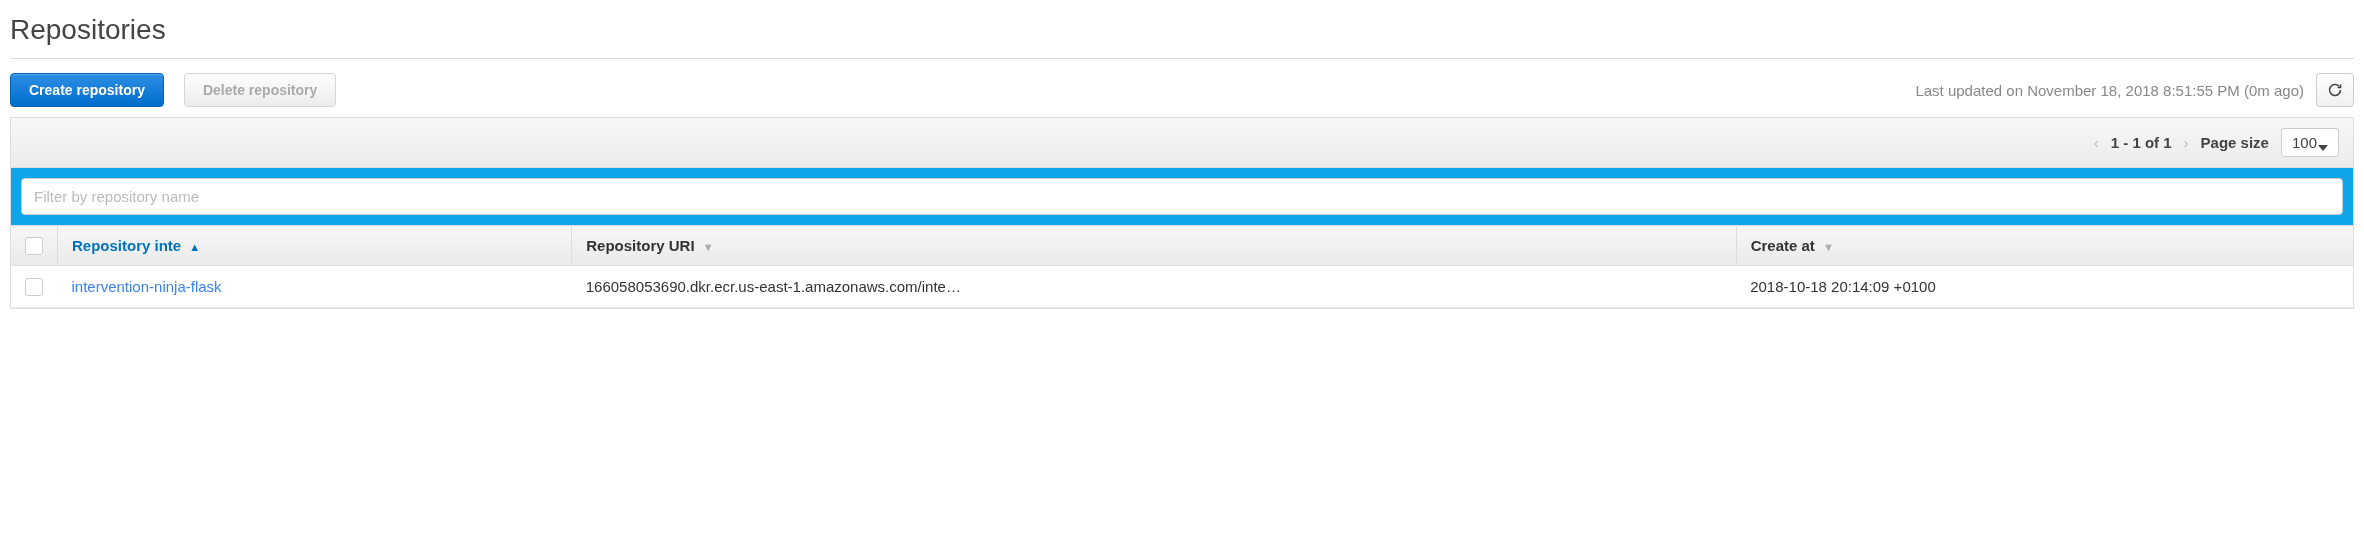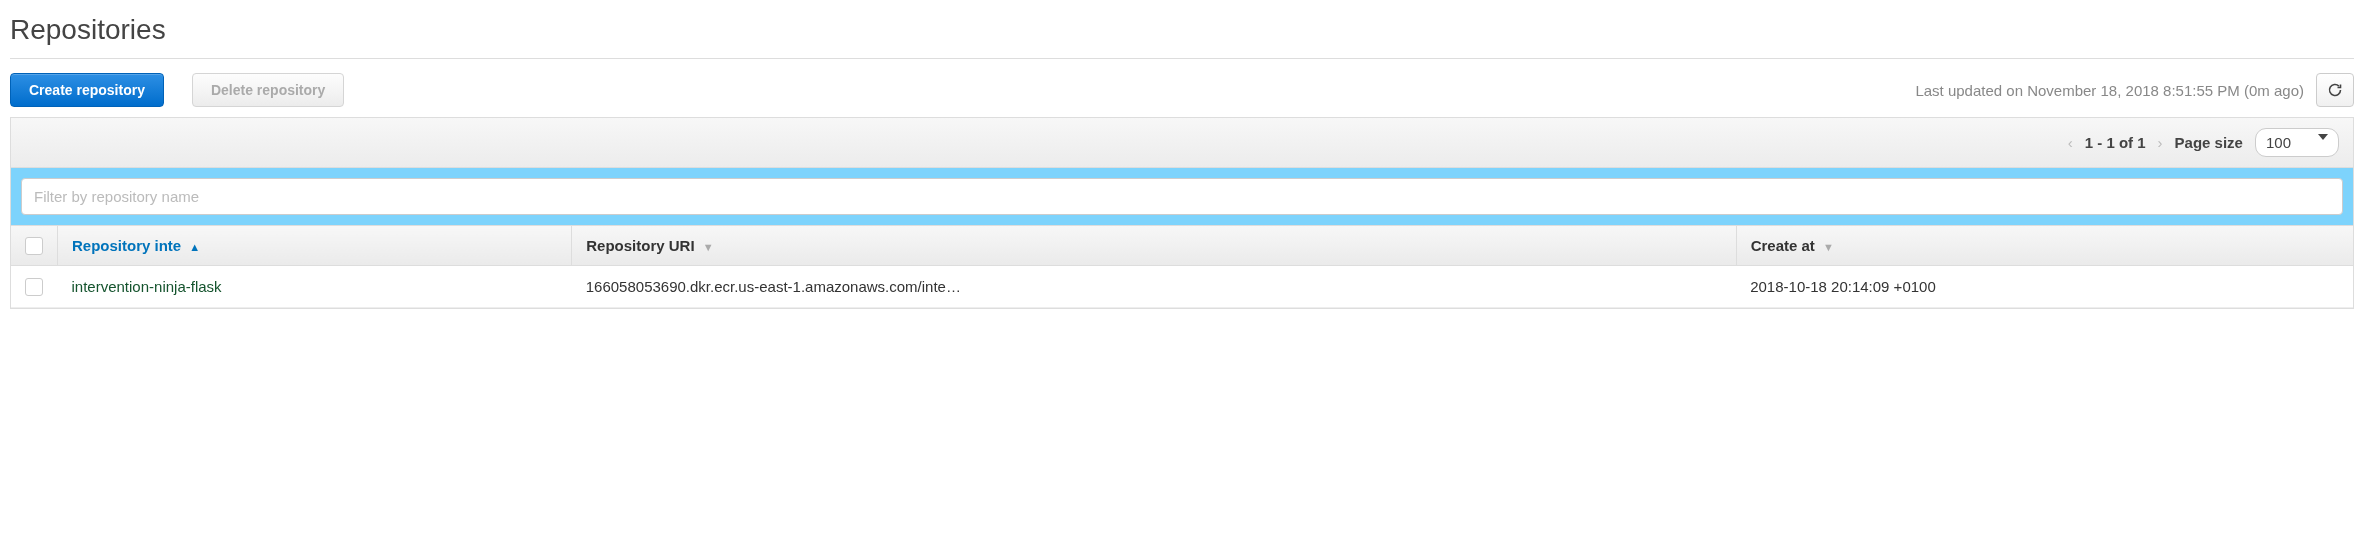--- a/index.html
+++ b/index.html
@@ -31,21 +31,21 @@
     .btn {
       display: inline-flex;
       align-items: center;
       justify-content: center;
       font-size: 14px;
       font-weight: 700;
       padding: 8px 18px;
       border-radius: 4px;
       cursor: pointer;
       border: 1px solid transparent;
-      margin-right: 28px;
+      margin-right: 20px;
       height: 34px;
     }
     .btn-primary {
       background: linear-gradient(to bottom, #2d8fe4, #006dcc);
       border: 1px solid #0062b8;
       color: #fff;
       box-shadow: inset 0 1px 0 rgba(255,255,255,0.2);
     }
     .btn-secondary {
       background: linear-gradient(to bottom, #fdfdfd, #ececec);
@@ -87,31 +87,31 @@
       color: #444;
       font-size: 15px;
       border-bottom: 1px solid #ddd;
     }
     .pagination-bar .chev {
       color: #bbb;
       cursor: pointer;
     }
     .page-size-select {
       display: inline-flex;
-      align-items: flex-start;
+      align-items: flex-end;
       background: #fff;
       border: 1px solid #ccc;
-      border-radius: 11px;
+      border-radius: 3px;
       padding: 5px 10px;
-      gap: 27px;
+      gap: 1px;
       cursor: pointer;
     }
     .filter-bar {
       padding: 10px;
-      background: #7dd3fc;
+      background: #0ea5e9;
     }
     .filter-input {
       width: 100%;
       padding: 9px 12px;
       font-size: 15px;
       border: 1px solid #ccc;
       border-radius: 4px;
       color: #444;
     }
     .filter-input::placeholder {
@@ -165,21 +165,21 @@
       margin-left: 4px;
       vertical-align: middle;
     }
     .sort-asc .sort-indicator {
       color: #0073bb;
     }
     .sort-none .sort-indicator {
       color: #aaa;
     }
     .link {
-      color: #14532d;
+      color: #3b82f6;
       cursor: pointer;
     }
     .caret-down {
       display: inline-block;
       width: 0; height: 0;
       border-left: 5px solid transparent;
       border-right: 5px solid transparent;
       border-top: 6px solid #444;
       vertical-align: middle;
     }

